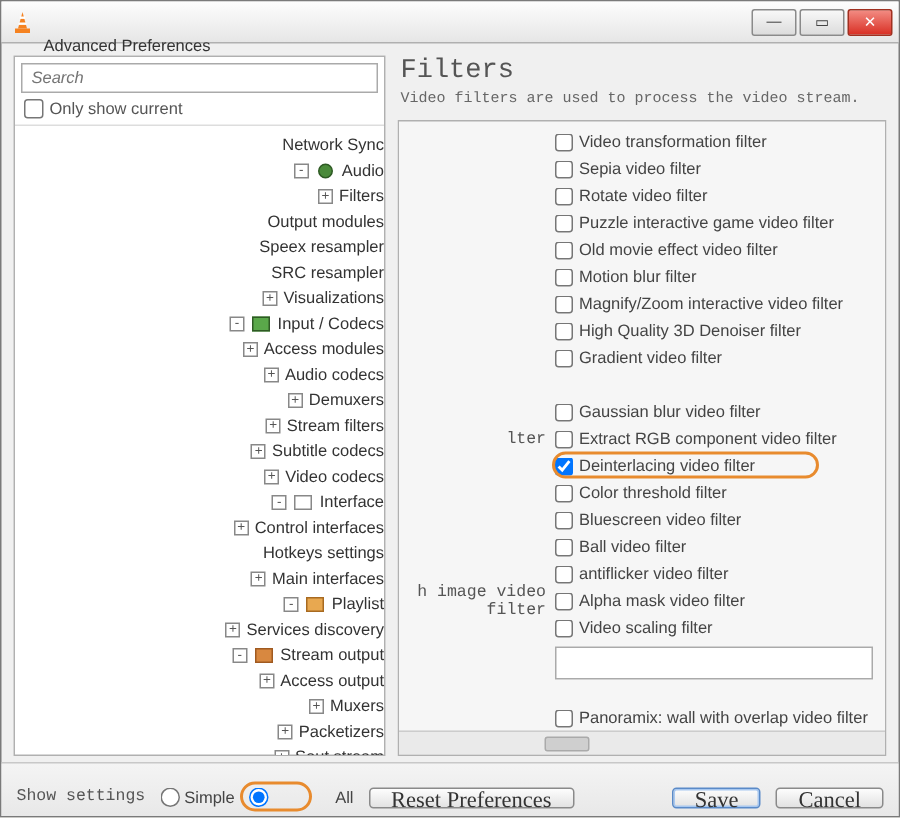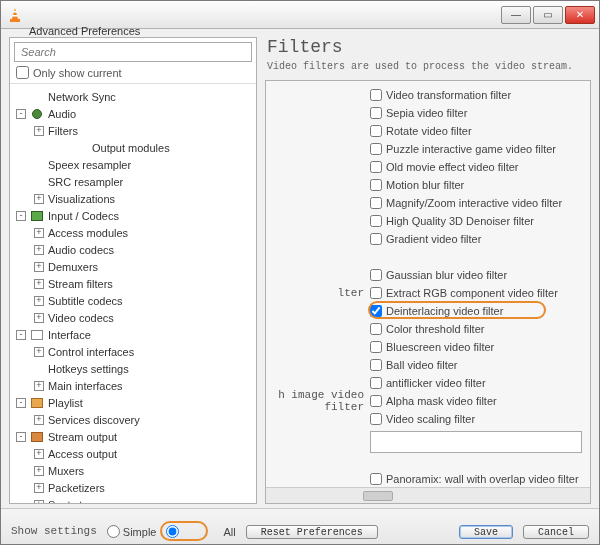--- a/index.html
+++ b/index.html
@@ -10,21 +10,21 @@
 .titlebar .title { flex:1; color:#333;margin-top:33px; }
 .winbtns { display:flex; gap:2px; }
 .winbtn { width:30px; height:18px; border:1px solid #8a8a8a; border-radius:2px; background:linear-gradient(#f8f8f8,#dcdcdc); display:flex; align-items:center; justify-content:center; font-size:10px; color:#444;}
 .winbtn.close { background:linear-gradient(#f28b82,#d93025); color:#fff; border-color:#a03020;}
 .body { flex:1; display:flex; gap:8px; padding:8px 8px 4px 8px; overflow:hidden; }
 .left { width:248px; display:flex; flex-direction:column; border:1px solid #b0b0b0; background:#fff; }
 .search { margin:4px; height:20px; border:1px solid #aaa; padding:2px 6px; color:#999; font-style:italic; background:#fff; }
 .showcurrent { margin:0 6px 4px 6px; display:flex; align-items:center; gap:4px; color:#555;}
 .tree-wrap { flex:1; overflow:hidden; position:relative; border-top:1px solid #ddd;}
 .tree { position:absolute; inset:0; overflow-y:auto; overflow-x:auto; padding:4px 0 4px 0;}
-.node { display:flex; align-items:center; height:17px; padding-left:6px; white-space:nowrap; color:#333; cursor:default;}
+.node { display:flex; align-items:center; height:17px; padding-left:6px; white-space:nowrap; color:#333; cursor:default;justify-content:flex-end;}
 .node .tw { width:10px; height:10px; border:1px solid #888; margin-right:4px; display:flex; align-items:center; justify-content:center; font-size:9px; line-height:1; color:#555; background:#fff;}
 .node .tw.blank { border:none; background:transparent;}
 .node .ic { width:14px; height:12px; margin-right:4px; display:flex; align-items:center; justify-content:center;}
 .ic.audio::before{content:"";display:block;width:8px;height:8px;border-radius:50%;background:#4a8a3a;border:1px solid #2e5a24;}
 .ic.codec::before{content:"";display:block;width:10px;height:8px;background:#5aa84a;border:1px solid #2e5a24;}
 .ic.iface::before{content:"";display:block;width:10px;height:8px;background:#fff;border:1px solid #888;}
 .ic.play::before{content:"";display:block;width:10px;height:8px;background:#e8a850;border:1px solid #a86a20;}
 .ic.sout::before{content:"";display:block;width:10px;height:8px;background:#d88840;border:1px solid #a05a20;}
 .hl { position:absolute; border:2px solid #e88b2e; border-radius:10px; pointer-events:none;}
 .right { flex:1; display:flex; flex-direction:column; overflow:hidden; }
@@ -37,21 +37,21 @@
 .frow label{ display:flex; align-items:center; gap:4px; color:#444; font-family:"Courier New",monospace; font-size:11px;}
 .frow input[type=checkbox]{ width:12px; height:12px;}
 .textrow { height:22px; border:1px solid #aaa; background:#fff; margin:4px 2px 4px 98px;}
 .sep { height:14px;}
 .hscroll { position:absolute; left:0; right:0; bottom:0; height:16px; background:#eaeaea; border-top:1px solid #ccc; display:flex; align-items:center;}
 .hscroll .thumb{ margin-left:30%; width:30px; height:10px; background:#cfcfcf; border:1px solid #aaa; border-radius:2px;}
 .footer { height:36px; border-top:1px solid #c8c8c8; display:flex; align-items:flex-start; padding:16px 10px; gap:10px; background:linear-gradient(#f4f4f4,#e8e8e8);}
 .footer .lbl{ color:#555; font-family:"Courier New",monospace;}
 .footer .radio{ display:flex; align-items:center; gap:3px; color:#444; font-family:"Courier New",monospace;}
 .footer .spacer{ flex:1;}
-.btn { height:14px; padding:0 14px; border:1px solid #8a8a8a; border-radius:3px; background:linear-gradient(#fdfdfd,#e2e2e2); font-family:Liberation Mono, monospace; font-size:10px; color:#333;}
+.btn { height:14px; padding:0 14px; border:1px solid #8a8a8a; border-radius:3px; background:linear-gradient(#fdfdfd,#e2e2e2); font-family:Liberation Serif, serif; font-size:15px; color:#333;}
 .btn.primary{ border-color:#5a8ac8; box-shadow:0 0 0 1px #a8c8f0 inset;}
 
 .tree::-webkit-scrollbar,.filters::-webkit-scrollbar{width:16px;height:16px;}
 .tree::-webkit-scrollbar-thumb,.filters::-webkit-scrollbar-thumb{background:#cfcfcf;border:1px solid #aaa;border-radius:2px;}
 .tree::-webkit-scrollbar-track,.filters::-webkit-scrollbar-track{background:#eee;}
 </style>
 </head>
 <body>
 
 <div class="window">

